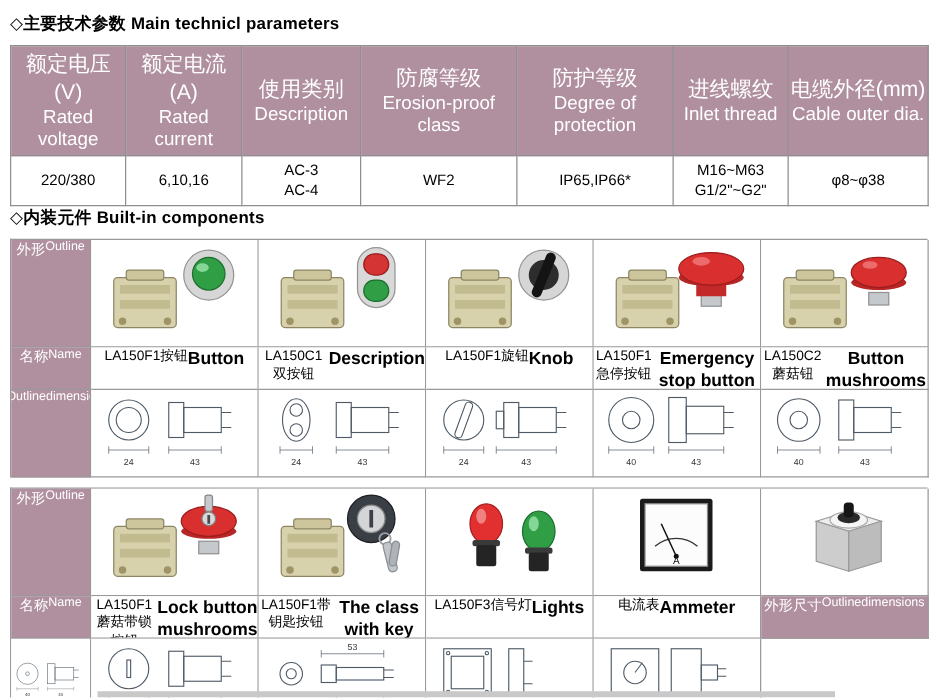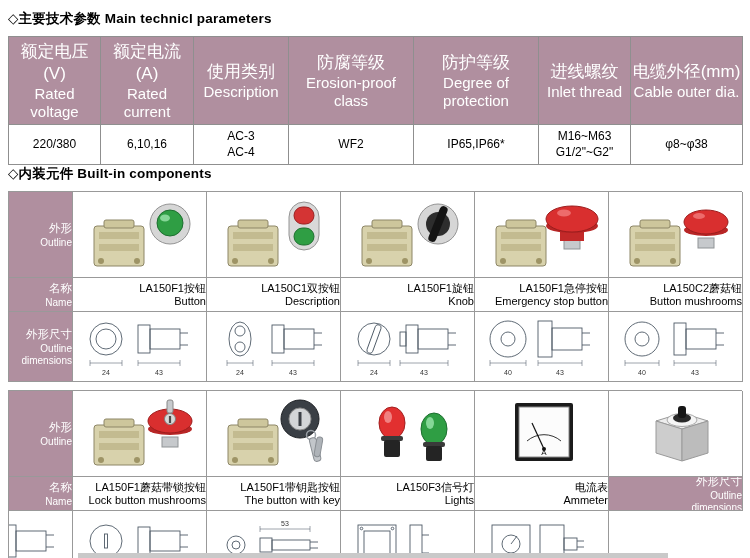--- a/index.html
+++ b/index.html
@@ -13,28 +13,28 @@
   table.params{width:734px;border-collapse:collapse;table-layout:fixed}
   table.params th,table.params td{border:1px solid #8f8f8f}
   table.params th{background:#b08f9f;color:#fff;font-weight:normal;padding:4px 1px 3px;vertical-align:middle}
   .th-cn{font-size:17px;line-height:1.3}
   .th-en{font-size:15px;line-height:1.2}
   table.params td{height:40px;text-align:center;font-size:12px;line-height:1.3;vertical-align:middle}
 
   .comp-grid{display:grid;width:734px;grid-template-columns:64px repeat(5,134px);
              border-top:1px solid #999;border-left:1px solid #999;margin-top:2px}
   .comp-grid .cell{border-right:1px solid #999;border-bottom:1px solid #999;background:#fff;
-             display:flex;flex-direction:column;align-items:flex-end;justify-content:center;overflow:hidden;text-align:center}
+             display:flex;flex-direction:row;align-items:flex-start;justify-content:center;overflow:hidden;text-align:center}
   .g1{grid-template-rows:86px 34px 70px}
   .g2{grid-template-rows:86px 34px 76px;margin-top:8px}
   .cell.label{background:#b08f9f;color:#fff}
   .label-cn{font-size:11.5px;line-height:1.45}
   .label-en{font-size:10px;line-height:1.25}
   .name-cn{font-size:11px;font-weight:normal;line-height:1.3}
-  .name-en{font-size:11px;font-weight:normal;line-height:1.25}
+  .name-en{font-size:14px;font-weight:bold;line-height:1.25}
   svg{display:block}
   .bottom-strip{position:absolute;left:78px;bottom:0;width:590px;height:5px;background:#c9c9c9}
 </style>
 </head>
 <body>
 
 <svg width="0" height="0" style="position:absolute">
   <defs>
     <g id="cblock">
       <rect x="14" y="30" width="50" height="40" rx="3" fill="#d8d2ac" stroke="#8d8666"></rect>
@@ -389,21 +389,21 @@
     <div class="cell label">
       <div class="label-cn">名称</div>
       <div class="label-en">Name</div>
     </div>
     <div class="cell">
       <div class="name-cn">LA150F1蘑菇带锁按钮</div>
       <div class="name-en">Lock button mushrooms</div>
     </div>
     <div class="cell">
       <div class="name-cn">LA150F1带钥匙按钮</div>
-      <div class="name-en">The button with key</div>
+      <div class="name-en">The class with key</div>
     </div>
     <div class="cell">
       <div class="name-cn">LA150F3信号灯</div>
       <div class="name-en">Lights</div>
     </div>
     <div class="cell">
       <div class="name-cn">电流表</div>
       <div class="name-en">Ammeter</div>
     </div>
 

